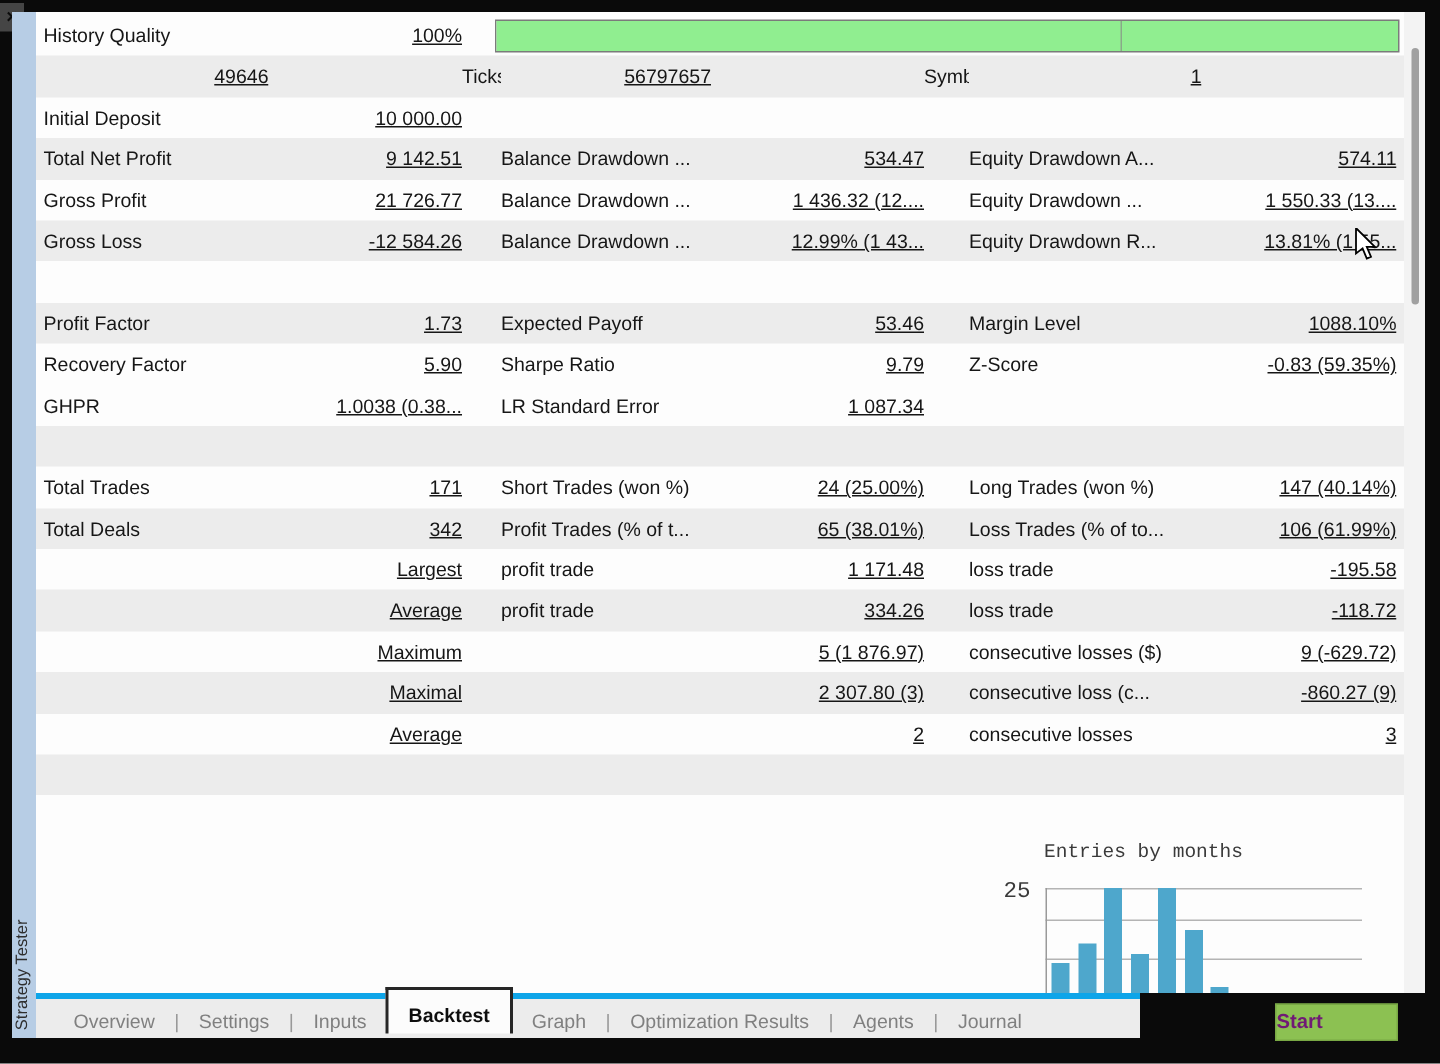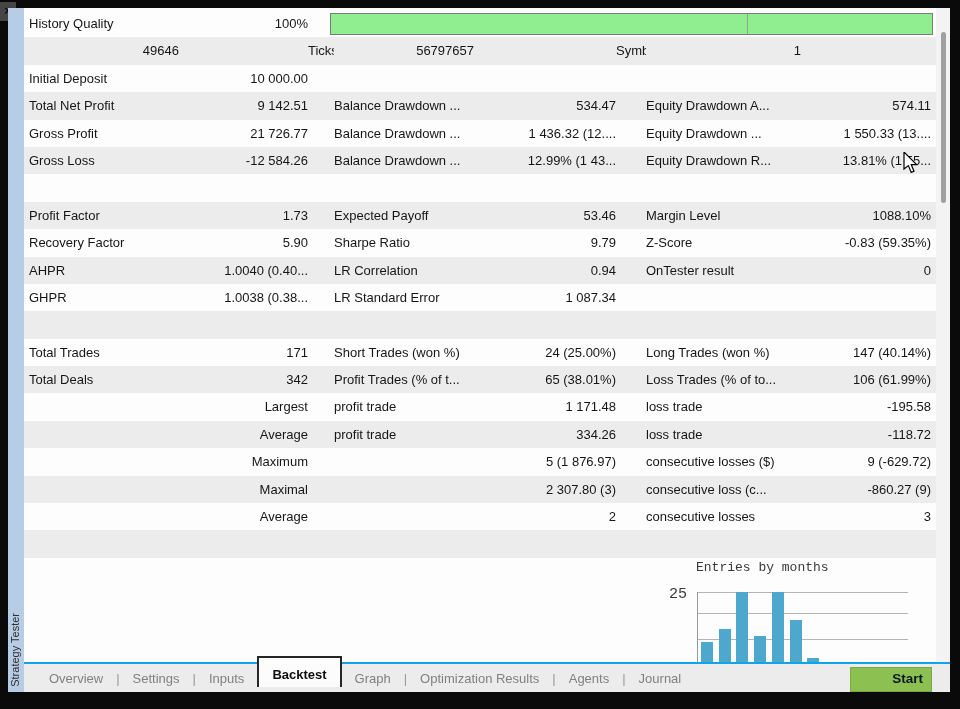--- a/index.html
+++ b/index.html
@@ -15,51 +15,51 @@
   .strip{position:absolute;left:8px;top:8px;width:16px;height:684px;background:#b7cde5;}
   .strip-label{position:absolute;bottom:5px;left:1px;writing-mode:vertical-rl;transform:rotate(180deg);
     font-size:11px;color:#2e2e2e;white-space:nowrap;}
   
   .panel{position:absolute;left:24px;top:8px;width:912px;height:654px;background:#fdfdfd;}
   #stats-rows{position:absolute;left:0;top:2px;width:912px;}
   .trow{display:grid;grid-template-columns:150px 129px 26px 140px 142px 30px 155px 130px;
     padding-left:5px;height:27.4px;line-height:27.4px;font-size:13px;color:#161616;position:relative;}
   .trow.striped{background:#ececec;}
   .trow .c{overflow:hidden;white-space:nowrap;}
-  .trow .v1,.trow .v2,.trow .v3{text-align:right;}
+  .trow .v1,.trow .v2,.trow .v3{text-align:right;text-decoration:underline;}
   
   .progressbar{position:absolute;left:306px;top:3px;width:601px;height:20px;
     border:1px solid #7b7b7b;background:#fff;}
   .pfill{width:100%;height:100%;background:#90ee90;}
   .pdiv{position:absolute;top:0;left:416px;width:1px;height:100%;background:#89a989;}
   
   .sb-track{position:absolute;left:936px;top:8px;width:14px;height:654px;background:#f3f3f3;}
   .sb-thumb{position:absolute;left:941px;top:32px;width:5px;height:171px;background:#a0a0a0;border-radius:3px;}
   
   .chart{position:absolute;left:666px;top:560px;width:272px;height:102px;overflow:hidden;font-family:Liberation Mono, monospace;}
   .chart-title{position:absolute;left:30px;top:0;font-size:13px;color:#3a3a3a;white-space:nowrap;}
   .ytick{position:absolute;left:3px;top:26px;font-size:15px;color:#3a3a3a;}
   .gridline{position:absolute;left:31px;width:211px;height:1px;background:#b4b4b4;}
   .gl1{top:32px;} .gl2{top:53px;} .gl3{top:79px;}
   .yaxis{position:absolute;left:31px;top:32px;width:1px;height:70px;background:#9a9a9a;}
   .cbar{position:absolute;width:12px;background:#4ea7cc;}
   
   .cursor{position:absolute;left:903px;top:152px;z-index:9;}
   
-  .tabbar{position:absolute;left:24px;top:662px;width:926px;height:30px;background:#ececec;
-    border-top:2px solid #0ea5e9;box-sizing:border-box;}
+  .tabbar{position:absolute;left:24px;top:662px;width:736px;height:30px;background:#ececec;
+    border-top:4px solid #0ea5e9;box-sizing:border-box;}
   .tabs{display:flex;align-items:flex-end;height:28px;padding-left:12px;}
   .tab{font-size:13px;color:#808080;padding:0 13px;line-height:26px;white-space:nowrap;cursor:default;}
   .tabsep{color:#999;line-height:26px;font-size:13px;}
   .tab-active{position:relative;top:-5px;z-index:3;background:#fcfcfc;border:2px solid #262626;border-bottom:none;
     padding:2px 13px 0;height:31px;line-height:29px;font-size:13px;font-weight:bold;color:#0e0e0e;
     box-sizing:border-box;white-space:nowrap;cursor:default;}
   .start-btn{position:absolute;left:826px;top:3px;width:82px;height:25px;background:#8cc152;
-    border:1px solid #79a844;box-sizing:border-box;text-align:right;padding-right:8px;
-    font-size:13.5px;font-weight:bold;color:#0f172a;line-height:22px;cursor:default;}
+    border:1px solid #79a844;box-sizing:border-box;text-align:left;padding-right:8px;
+    font-size:13.5px;font-weight:bold;color:#701a75;line-height:22px;cursor:default;}
 </style>
 </head>
 <body>
 
 <div class="close-patch">×</div>
 
 <div class="strip">
   <span class="strip-label">Strategy Tester</span>
 </div>
 
@@ -144,30 +144,20 @@
       </div>
       <div class="trow plain">
         <span class="c l1">Recovery Factor</span>
         <span class="c v1">5.90</span>
         <span class="c gap"></span>
         <span class="c l2">Sharpe Ratio</span>
         <span class="c v2">9.79</span>
         <span class="c gap"></span>
         <span class="c l3">Z-Score</span>
         <span class="c v3">-0.83 (59.35%)</span>
-      </div>
-      <div class="trow striped">
-        <span class="c l1">AHPR</span>
-        <span class="c v1">1.0040 (0.40...</span>
-        <span class="c gap"></span>
-        <span class="c l2">LR Correlation</span>
-        <span class="c v2">0.94</span>
-        <span class="c gap"></span>
-        <span class="c l3">OnTester result</span>
-        <span class="c v3">0</span>
       </div>
       <div class="trow plain">
         <span class="c l1">GHPR</span>
         <span class="c v1">1.0038 (0.38...</span>
         <span class="c gap"></span>
         <span class="c l2">LR Standard Error</span>
         <span class="c v2">1 087.34</span>
         <span class="c gap"></span>
         <span class="c l3"></span>
         <span class="c v3"></span>

